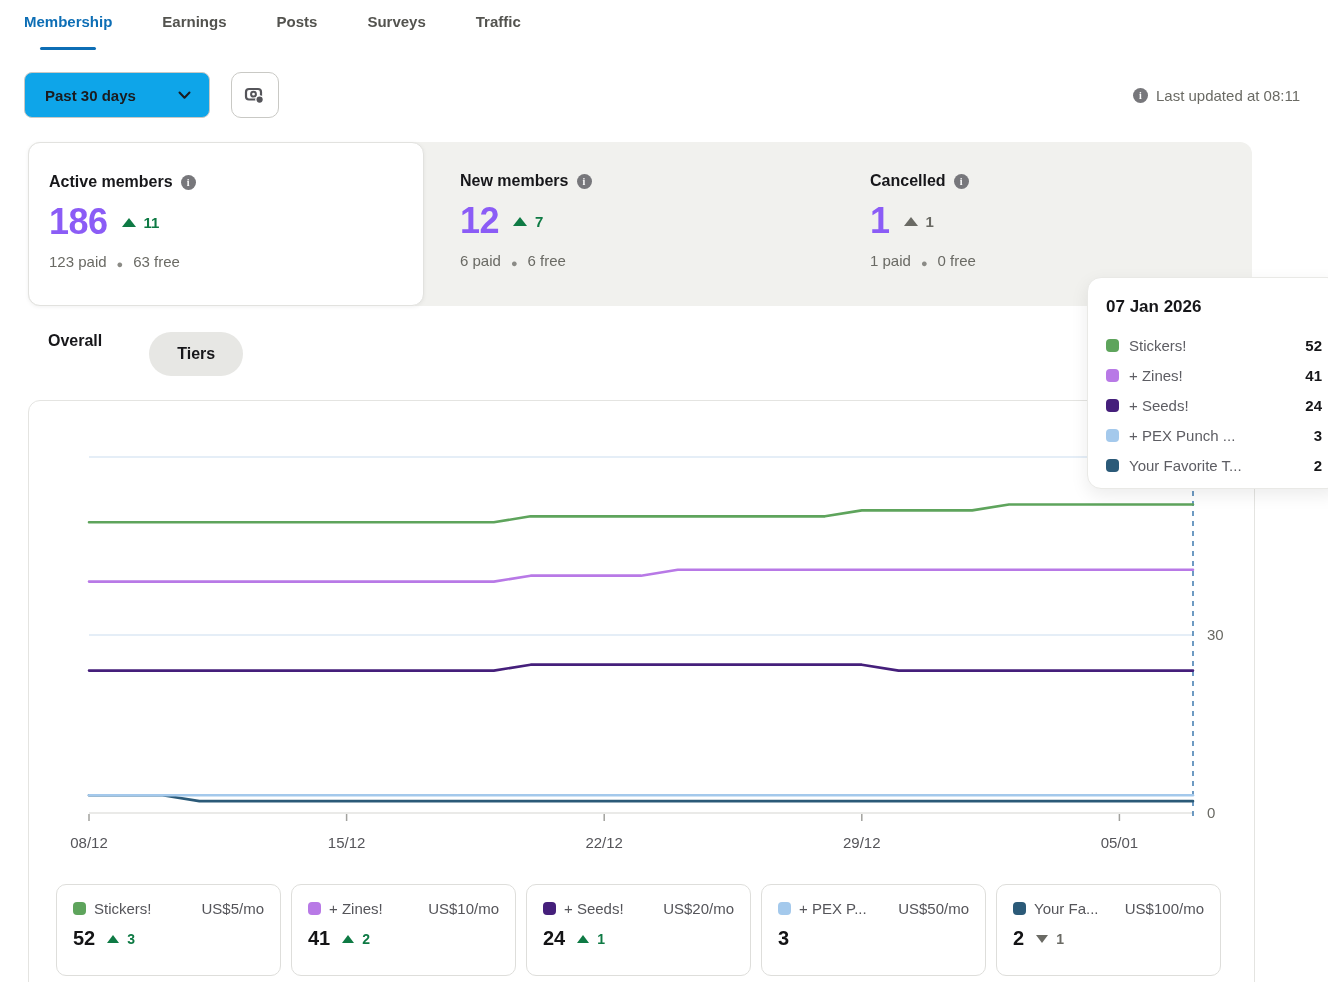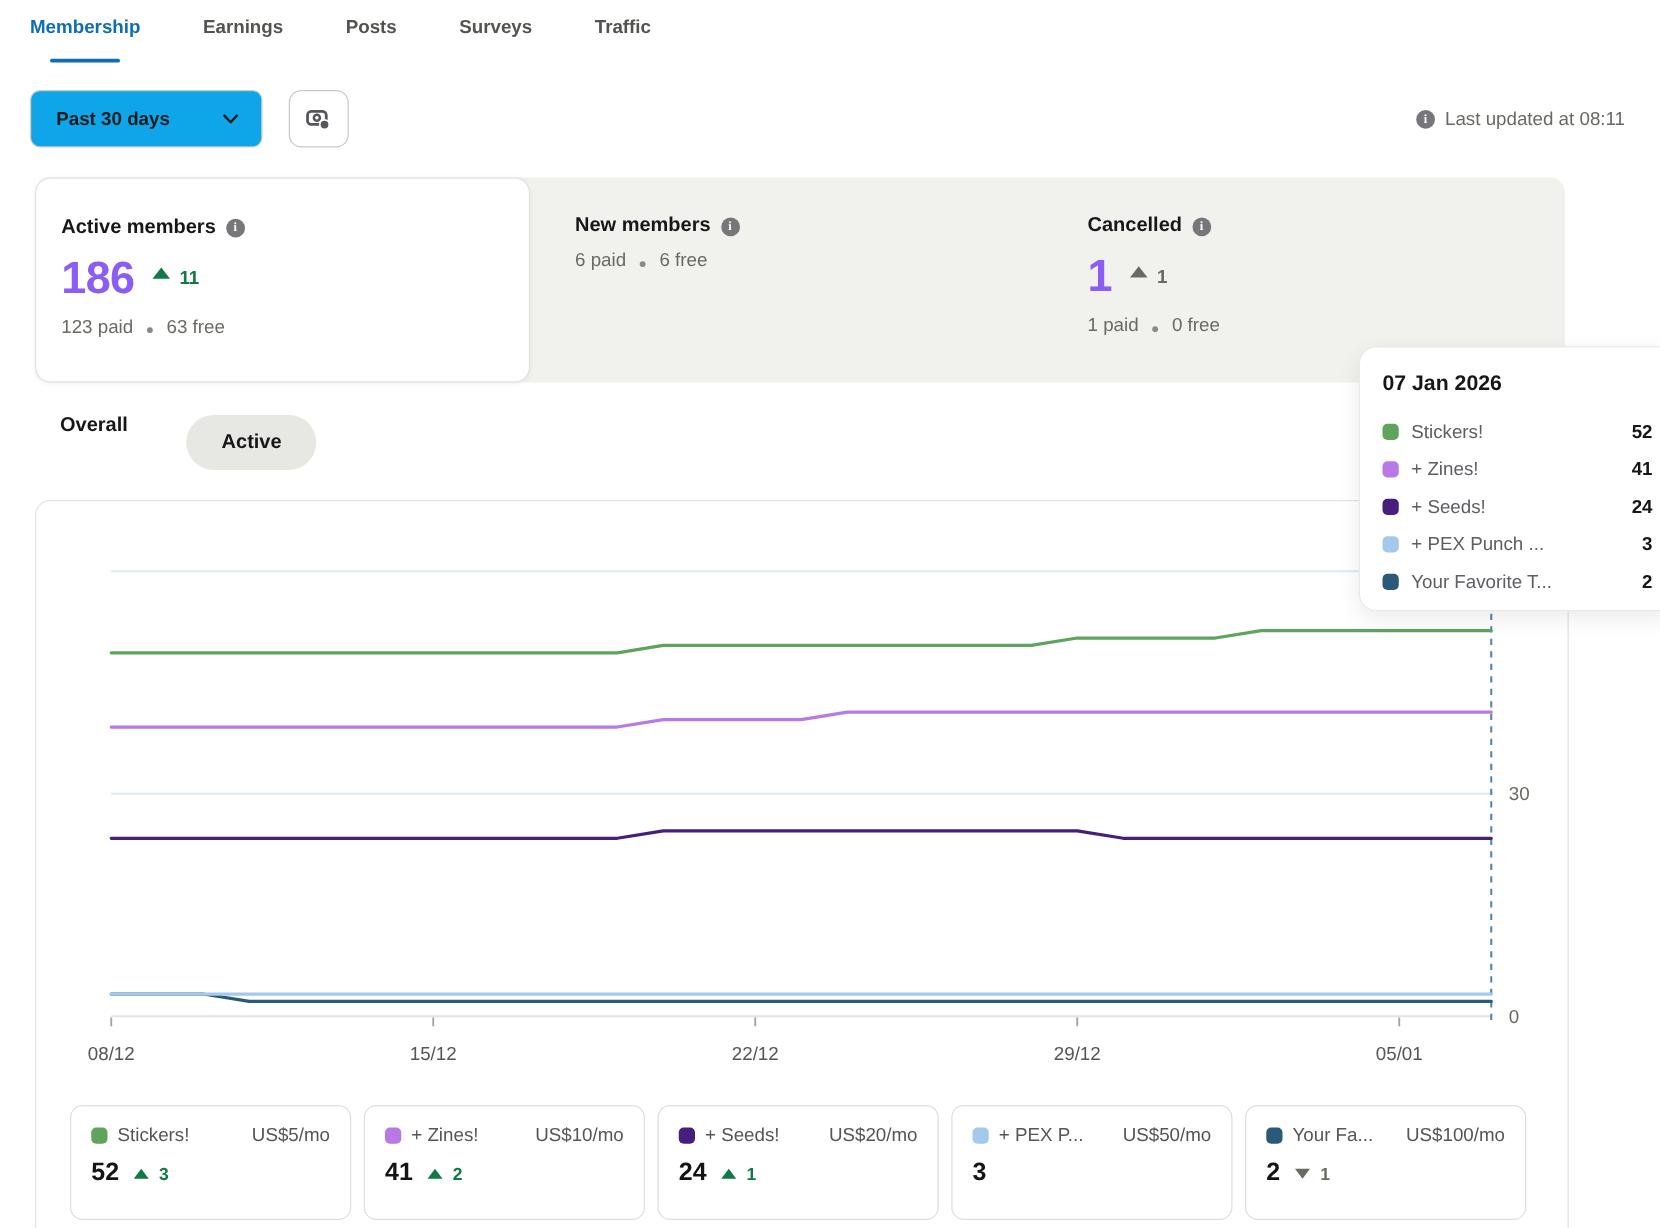--- a/index.html
+++ b/index.html
@@ -29,21 +29,21 @@
   
   .stats-band { position:absolute; left:28px; top:142px; width:1224px; height:164px;
     background:#f1f1ee; border-radius:12px; }
   .stat-card-active { position:absolute; left:28px; top:142px; width:396px; height:164px;
     background:#ffffff; border:1px solid #e2e2df; border-radius:12px; box-shadow:0 1px 4px rgba(0,0,0,.06); cursor:pointer; }
   .stat-inner { position:absolute; top:30px; left:20px; right:12px; }
   .stat-group { position:absolute; top:172px; cursor:pointer; }
   .stat-label-row { display:flex; align-items:center; gap:8px; font-size:16px; font-weight:700; color:#17171a; }
   .stat-value-row { display:flex; align-items:center; gap:14px; margin-top:10px; }
   .stat-value { font-size:36px; font-weight:700; letter-spacing:-0.5px; color:#8b5cf6; }
-  .delta { display:flex; align-items:flex-start; gap:8px; font-size:15px; font-weight:700; }
+  .delta { display:flex; align-items:center; gap:8px; font-size:15px; font-weight:700; }
   .delta.pos { color:#0e7a44; }
   .delta.neu { color:#6a6a64; }
   .tri-up { width:0; height:0; border-left:7px solid transparent; border-right:7px solid transparent; border-bottom:9px solid currentColor; }
   .tri-down { width:0; height:0; border-left:7px solid transparent; border-right:7px solid transparent; border-top:9px solid currentColor; }
   .stat-sub { margin-top:10px; font-size:15px; color:#6a6a64; display:flex; gap:10px; align-items:flex-end; }
   .dot-sep { font-size:11px; color:#8b8b86; }
 
   
   .view-tabs { position:absolute; left:48px; top:332px; display:flex; align-items:flex-start; gap:52px; }
   .view-tab { font-size:16px; font-weight:700; color:#17171a; cursor:pointer; }
@@ -135,20 +135,27 @@
         <span>63 free</span>
     </div>
   </div>
 </div>
 
 <div class="stat-group" style="left:460px;">
   <div class="stat-label-row">
     <span>New members</span>
     <span class="info-icon">i</span>
   </div>
+  <div class="stat-value-row">
+    <span class="stat-value">12</span>
+    <span class="delta pos">
+      <span class="tri-up"></span>
+      <span>7</span>
+    </span>
+  </div>
   <div class="stat-sub">
     <span>6 paid</span>
       <span class="dot-sep">●</span>
       <span>6 free</span>
   </div>
 </div>
 
 <div class="stat-group" style="left:870px;">
   <div class="stat-label-row">
     <span>Cancelled</span>
@@ -163,21 +170,21 @@
   </div>
   <div class="stat-sub">
     <span>1 paid</span>
       <span class="dot-sep">●</span>
       <span>0 free</span>
   </div>
 </div>
 
 <div class="view-tabs">
   <div class="view-tab">Overall</div>
-  <div class="view-tab pill">Active</div>
+  <div class="view-tab pill">Tiers</div>
 </div>
 
 <div class="chart-card">
   <svg class="chart" width="1225" height="470">
       <line x1="60" y1="412" x2="1164" y2="412" stroke="#e3e3e0" stroke-width="1.5"></line>
       <text x="1178" y="417" font-size="15" fill="#6a6a64">0</text>
       <line x1="60" y1="234" x2="1164" y2="234" stroke="#dce8f4" stroke-width="1.5"></line>
       <text x="1178" y="239" font-size="15" fill="#6a6a64">30</text>
       <line x1="60" y1="56" x2="1164" y2="56" stroke="#dce8f4" stroke-width="1.5"></line>
       <text x="1178" y="61" font-size="15" fill="#6a6a64">60</text>

